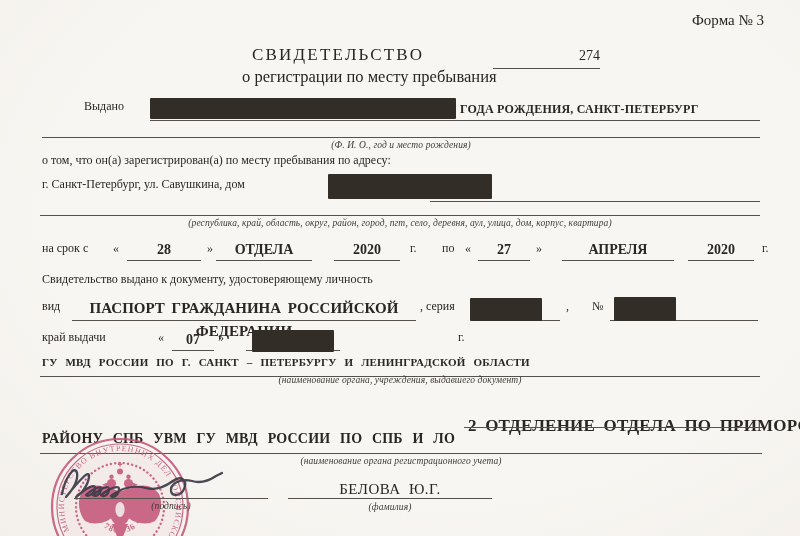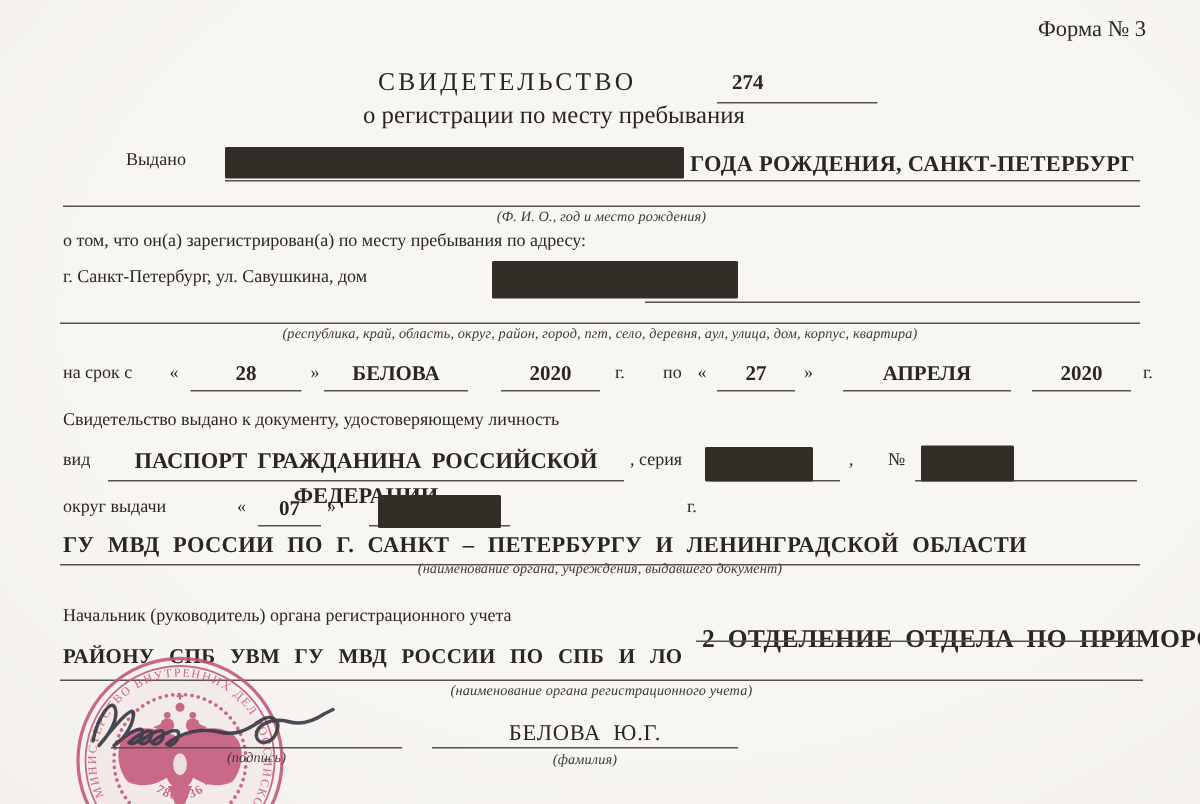--- a/index.html
+++ b/index.html
@@ -20,44 +20,44 @@
   .bar{position:absolute; background:#322d26; border-radius:1px;}
 </style>
 </head>
 <body>
 
 <div class="doc">
 
   <span class="t s15" style="right:36px; top:12px;">Форма № 3</span>
 
   <span class="t" style="left:252px; top:45px; font-size:17px; letter-spacing:2.2px;">СВИДЕТЕЛЬСТВО</span>
-  <span class="cell" style="left:478px; top:44px; width:97px; height:24px; line-height:24px; text-align:left; padding-left:10px; font-weight:700;">274</span>
+  <span class="cell" style="left:493px; top:44px; width:97px; height:24px; line-height:24px; text-align:right; padding-left:10px; font-weight:400;">274</span>
   <span class="t" style="left:242px; top:67px; font-size:16.5px;">о регистрации по месту пребывания</span>
 
   <span class="t s17" style="left:84px; top:99px;">Выдано</span>
   <div class="bar" style="left:150px; top:98px; width:306px; height:21px;"></div>
-  <span class="t bcaps" style="left:460px; top:102px; font-size:15px;">ГОДА РОЖДЕНИЯ, САНКТ-ПЕТЕРБУРГ</span>
+  <span class="t bcaps" style="left:460px; top:102px; font-size:12px;">ГОДА РОЖДЕНИЯ, САНКТ-ПЕТЕРБУРГ</span>
   <div class="line" style="left:150px; top:120px; width:610px;"></div>
 
   <div class="line" style="left:42px; top:137px; width:718px;"></div>
   <div class="t cap ctr" style="left:42px; top:140px; width:718px;">(Ф. И. О., год и место рождения)</div>
 
   <span class="t s17" style="left:42px; top:153px;">о том, что он(а) зарегистрирован(а) по месту пребывания по адресу:</span>
   <span class="t s17" style="left:42px; top:177px;">г. Санкт-Петербург, ул. Савушкина, дом</span>
   <div class="bar" style="left:328px; top:174px; width:164px; height:25px;"></div>
   <div class="line" style="left:430px; top:201px; width:330px;"></div>
 
   <div class="line" style="left:40px; top:215px; width:720px;"></div>
   <div class="t cap ctr" style="left:40px; top:218px; width:720px;">(республика, край, область, округ, район, город, пгт, село, деревня, аул, улица, дом, корпус, квартира)</div>
 
   <span class="t s17" style="left:42px; top:241px;">на срок с</span>
   <span class="t s17" style="left:113px; top:241px;">«</span>
   <span class="cell" style="left:127px; top:239px; width:74px; height:21px; line-height:21px;">28</span>
   <span class="t s17" style="left:207px; top:241px;">»</span>
-  <span class="cell" style="left:216px; top:239px; width:96px; height:21px; line-height:21px;">БЕЛОВА</span>
+  <span class="cell" style="left:216px; top:239px; width:96px; height:21px; line-height:21px;">ОТДЕЛА</span>
   <span class="cell" style="left:334px; top:239px; width:66px; height:21px; line-height:21px;">2020</span>
   <span class="t s17" style="left:410px; top:241px;">г.</span>
   <span class="t s17" style="left:442px; top:241px;">по</span>
   <span class="t s17" style="left:465px; top:241px;">«</span>
   <span class="cell" style="left:478px; top:239px; width:52px; height:21px; line-height:21px;">27</span>
   <span class="t s17" style="left:536px; top:241px;">»</span>
   <span class="cell" style="left:562px; top:239px; width:112px; height:21px; line-height:21px;">АПРЕЛЯ</span>
   <span class="cell" style="left:688px; top:239px; width:66px; height:21px; line-height:21px;">2020</span>
   <span class="t s17" style="left:762px; top:241px;">г.</span>
 
@@ -66,33 +66,32 @@
   <span class="t s17" style="left:42px; top:299px;">вид</span>
   <span class="cell" style="left:72px; top:297px; width:344px; height:23px; line-height:23px; font-size:15px; word-spacing:3px;">ПАСПОРТ ГРАЖДАНИНА РОССИЙСКОЙ ФЕДЕРАЦИИ</span>
   <span class="t s17" style="left:420px; top:299px;">, серия</span>
   <div class="line" style="left:474px; top:320px; width:86px;"></div>
   <div class="bar" style="left:470px; top:298px; width:72px; height:23px;"></div>
   <span class="t s17" style="left:566px; top:299px;">,</span>
   <span class="t s17" style="left:592px; top:299px;">№</span>
   <div class="line" style="left:610px; top:320px; width:148px;"></div>
   <div class="bar" style="left:614px; top:297px; width:62px; height:24px;"></div>
 
-  <span class="t s17" style="left:42px; top:330px;">округ выдачи</span>
+  <span class="t s17" style="left:42px; top:330px;">край выдачи</span>
   <span class="t s17" style="left:158px; top:330px;">«</span>
   <span class="cell" style="left:172px; top:329px; width:42px; height:21px; line-height:21px;">07</span>
   <span class="t s17" style="left:218px; top:330px;">»</span>
   <div class="line" style="left:246px; top:350px; width:94px;"></div>
   <div class="bar" style="left:252px; top:330px; width:82px; height:22px;"></div>
   <span class="t s17" style="left:458px; top:330px;">г.</span>
 
-  <span class="t bcaps" style="left:42px; top:356px; font-size:15px; word-spacing:5px;">ГУ МВД РОССИИ ПО Г. САНКТ – ПЕТЕРБУРГУ И ЛЕНИНГРАДСКОЙ ОБЛАСТИ</span>
+  <span class="t bcaps" style="left:42px; top:356px; font-size:11px; word-spacing:5px;">ГУ МВД РОССИИ ПО Г. САНКТ – ПЕТЕРБУРГУ И ЛЕНИНГРАДСКОЙ ОБЛАСТИ</span>
   <div class="line" style="left:40px; top:376px; width:720px;"></div>
   <div class="t cap ctr" style="left:40px; top:375px; width:720px;">(наименование органа, учреждения, выдавшего документ)</div>
 
-  <span class="t s17" style="left:42px; top:403px;">Начальник (руководитель) органа регистрационного учета</span>
   <span class="t bcaps" style="left:468px; top:384px; font-size:17px; word-spacing:4px;margin-top:32px;">2 ОТДЕЛЕНИЕ ОТДЕЛА ПО ПРИМОРСКОМУ</span>
   <div class="line" style="left:464px; top:427px; width:298px;"></div>
   <span class="t bcaps" style="left:42px; top:431px; font-size:14px; word-spacing:6px;">РАЙОНУ СПБ УВМ ГУ МВД РОССИИ ПО СПБ И ЛО</span>
   <div class="line" style="left:40px; top:453px; width:722px;"></div>
   <div class="t cap ctr" style="left:40px; top:456px; width:722px;">(наименование органа регистрационного учета)</div>
 
   <svg viewBox="0 0 140 140" style="position:absolute; left:50px; top:437px; width:140px; height:140px; opacity:.87;">
     <defs>
       <path id="ringpath" d="M70,14 a56,56 0 1,1 -0.02,0"></path>
       <path id="arcpath" d="M48.7,84.9 A26,26 0 0 0 91.3,84.9"></path>

